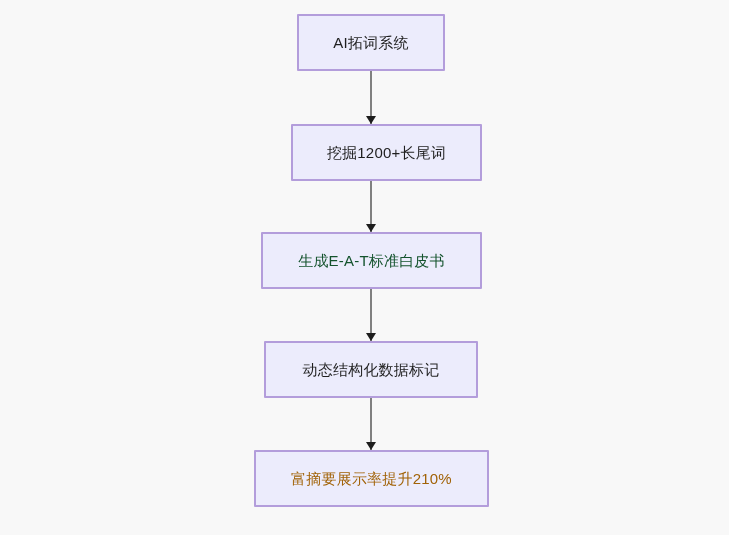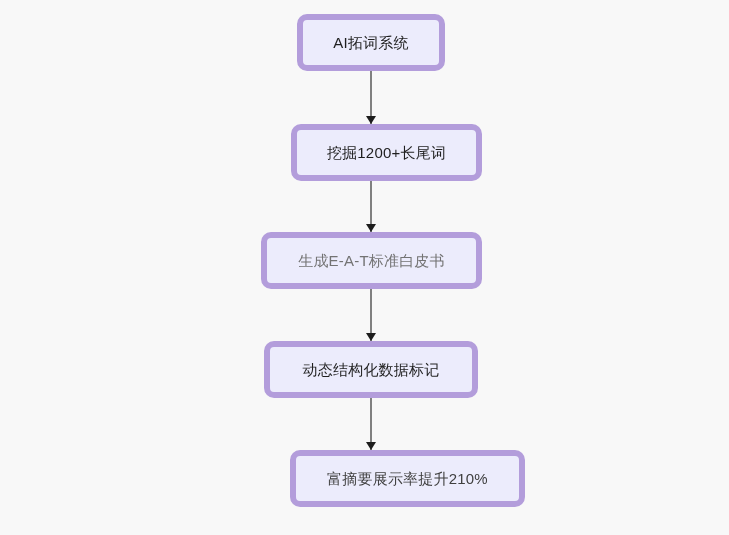--- a/index.html
+++ b/index.html
@@ -16,22 +16,22 @@
   }
   #flowchart {
     position: relative;
     width: 729px;
     height: 535px;
   }
   .node {
     position: absolute;
     box-sizing: border-box;
     background: #ececfc;
-    border: 6px solid #0369a1;
-    border-radius: 10px;
+    border: 2px solid #0369a1;
+    border-radius: 1px;
     display: flex;
     align-items: center;
     justify-content: center;
     color: #1f1f1f;
     font-size: 15px;
     line-height: 1;
     letter-spacing: 0.2px;
     white-space: nowrap;
     z-index: 2;
   }
@@ -80,23 +80,23 @@
     <div class="connector-line" style="height: 52px; background: rgb(128, 128, 128);"></div>
     <div class="connector-head" style="top: 44px; border-top-color: rgb(29, 29, 29);"></div>
   </div>
 
   <div class="node" id="node-0" style="left: 297px; top: 14px; width: 148px; height: 57px; background: rgb(236, 236, 252); border-color: rgb(179, 157, 219); color: rgb(31, 31, 31);">
     <span class="node-label">AI拓词系统</span>
   </div>
   <div class="node" id="node-1" style="left: 275px; top: 124px; width: 191px; height: 57px; background: rgb(236, 236, 252); border-color: rgb(179, 157, 219); color: rgb(31, 31, 31); margin-left: 16px;">
     <span class="node-label">挖掘1200+长尾词</span>
   </div>
-  <div class="node" id="node-2" style="left: 261px; top: 232px; width: 221px; height: 57px; background: rgb(236, 236, 252); border-color: rgb(179, 157, 219); color: #737373;">
+  <div class="node" id="node-2" style="left: 261px; top: 232px; width: 221px; height: 57px; background: rgb(236, 236, 252); border-color: rgb(179, 157, 219); color: #14532d;">
     <span class="node-label">生成E-A-T标准白皮书</span>
   </div>
   <div class="node" id="node-3" style="left: 264px; top: 341px; width: 214px; height: 57px; background: rgb(236, 236, 252); border-color: rgb(179, 157, 219); color: rgb(31, 31, 31);">
     <span class="node-label">动态结构化数据标记</span>
   </div>
-  <div class="node" id="node-4" style="left: 254px; top: 450px; width: 235px; height: 57px; background: rgb(236, 236, 252); border-color: rgb(179, 157, 219); color: #404040; margin-left: 36px;">
+  <div class="node" id="node-4" style="left: 254px; top: 450px; width: 235px; height: 57px; background: rgb(236, 236, 252); border-color: rgb(179, 157, 219); color: #a16207;">
     <span class="node-label">富摘要展示率提升210%</span>
   </div>
 
 </div>
 
 </body></html>

